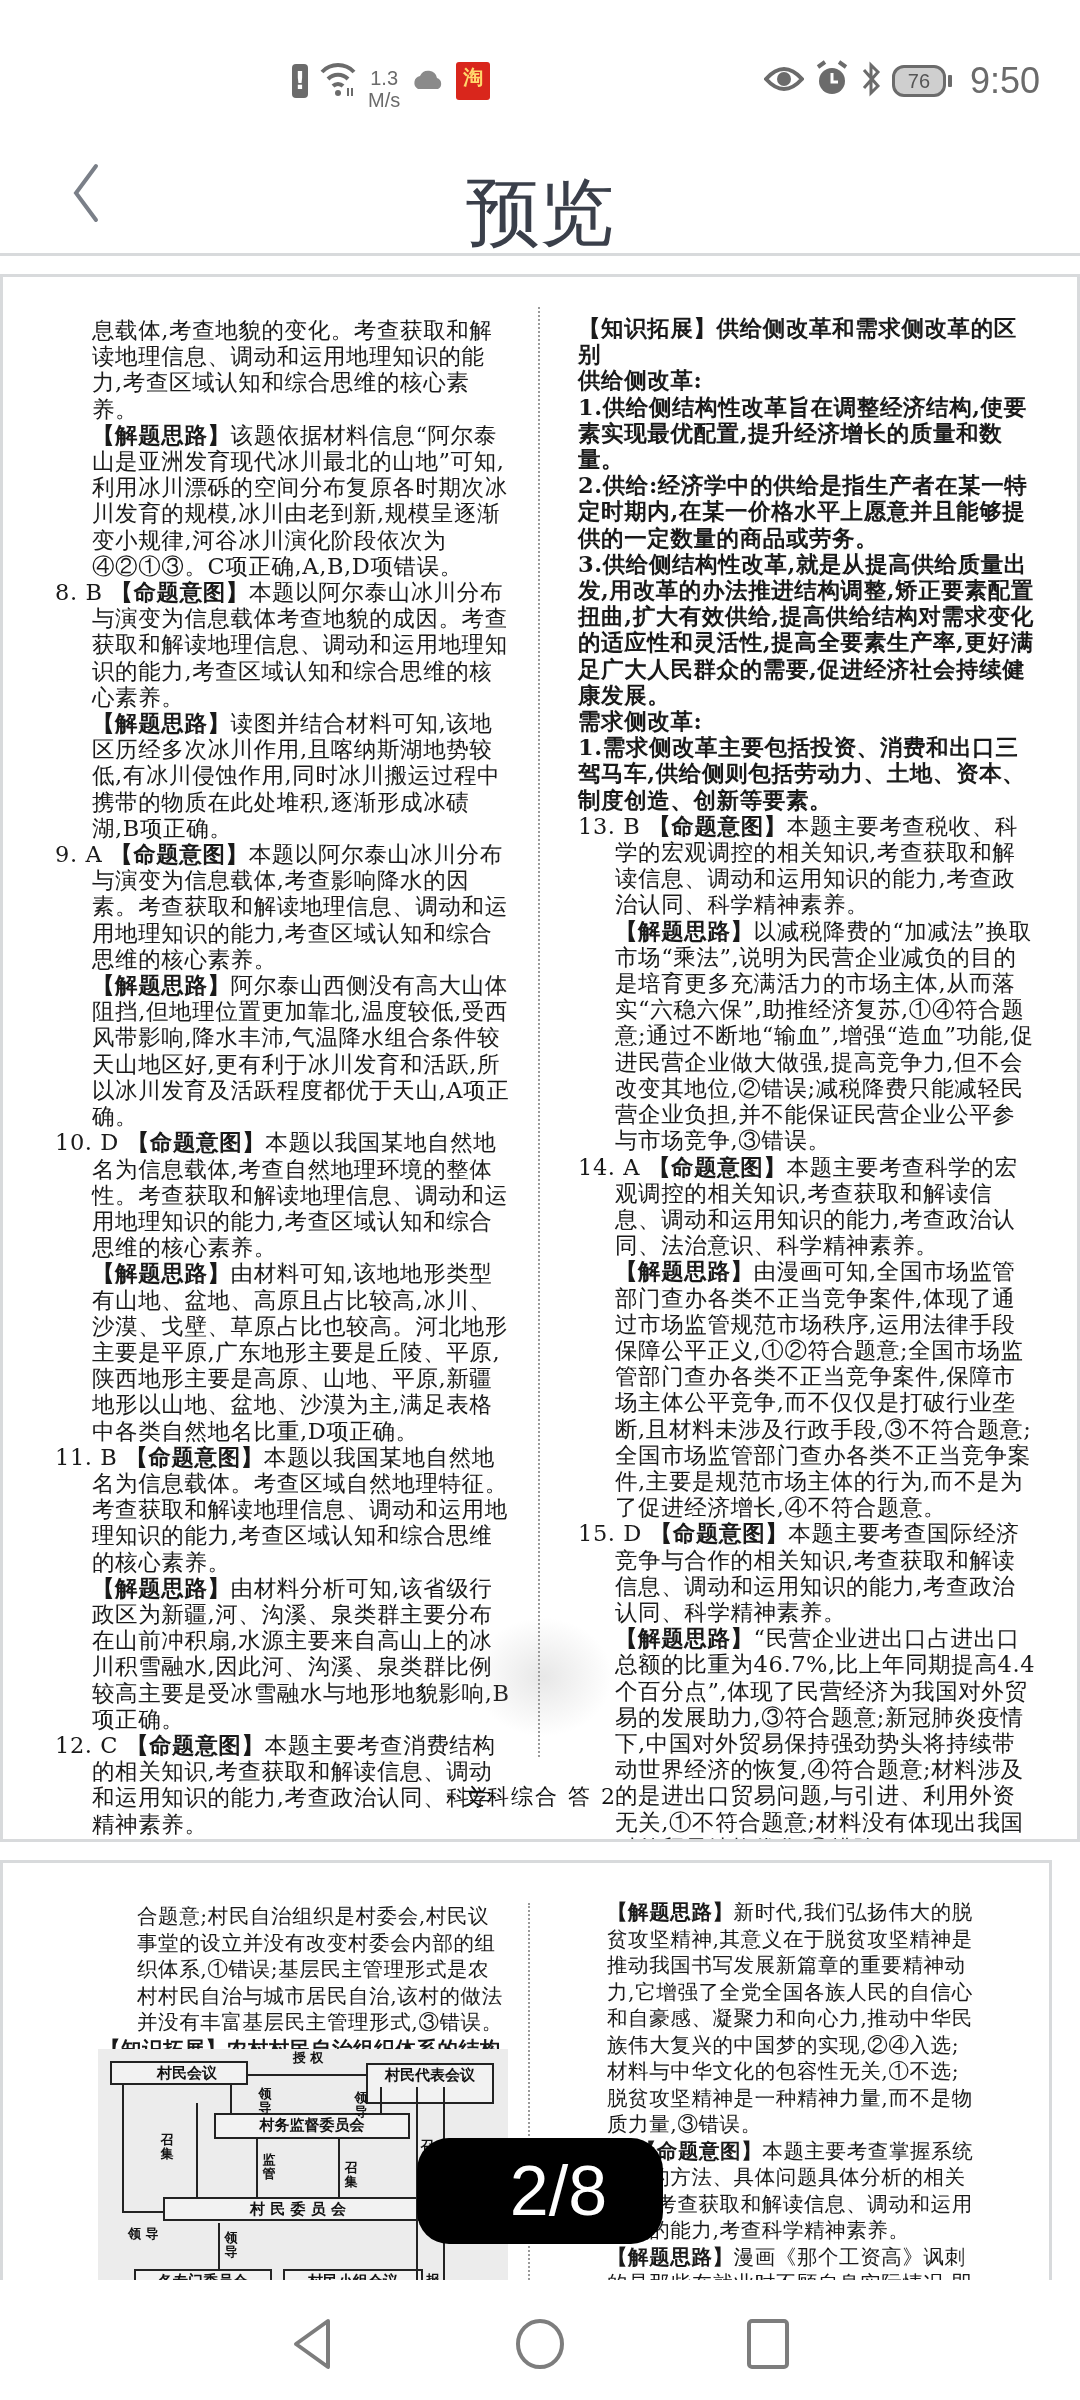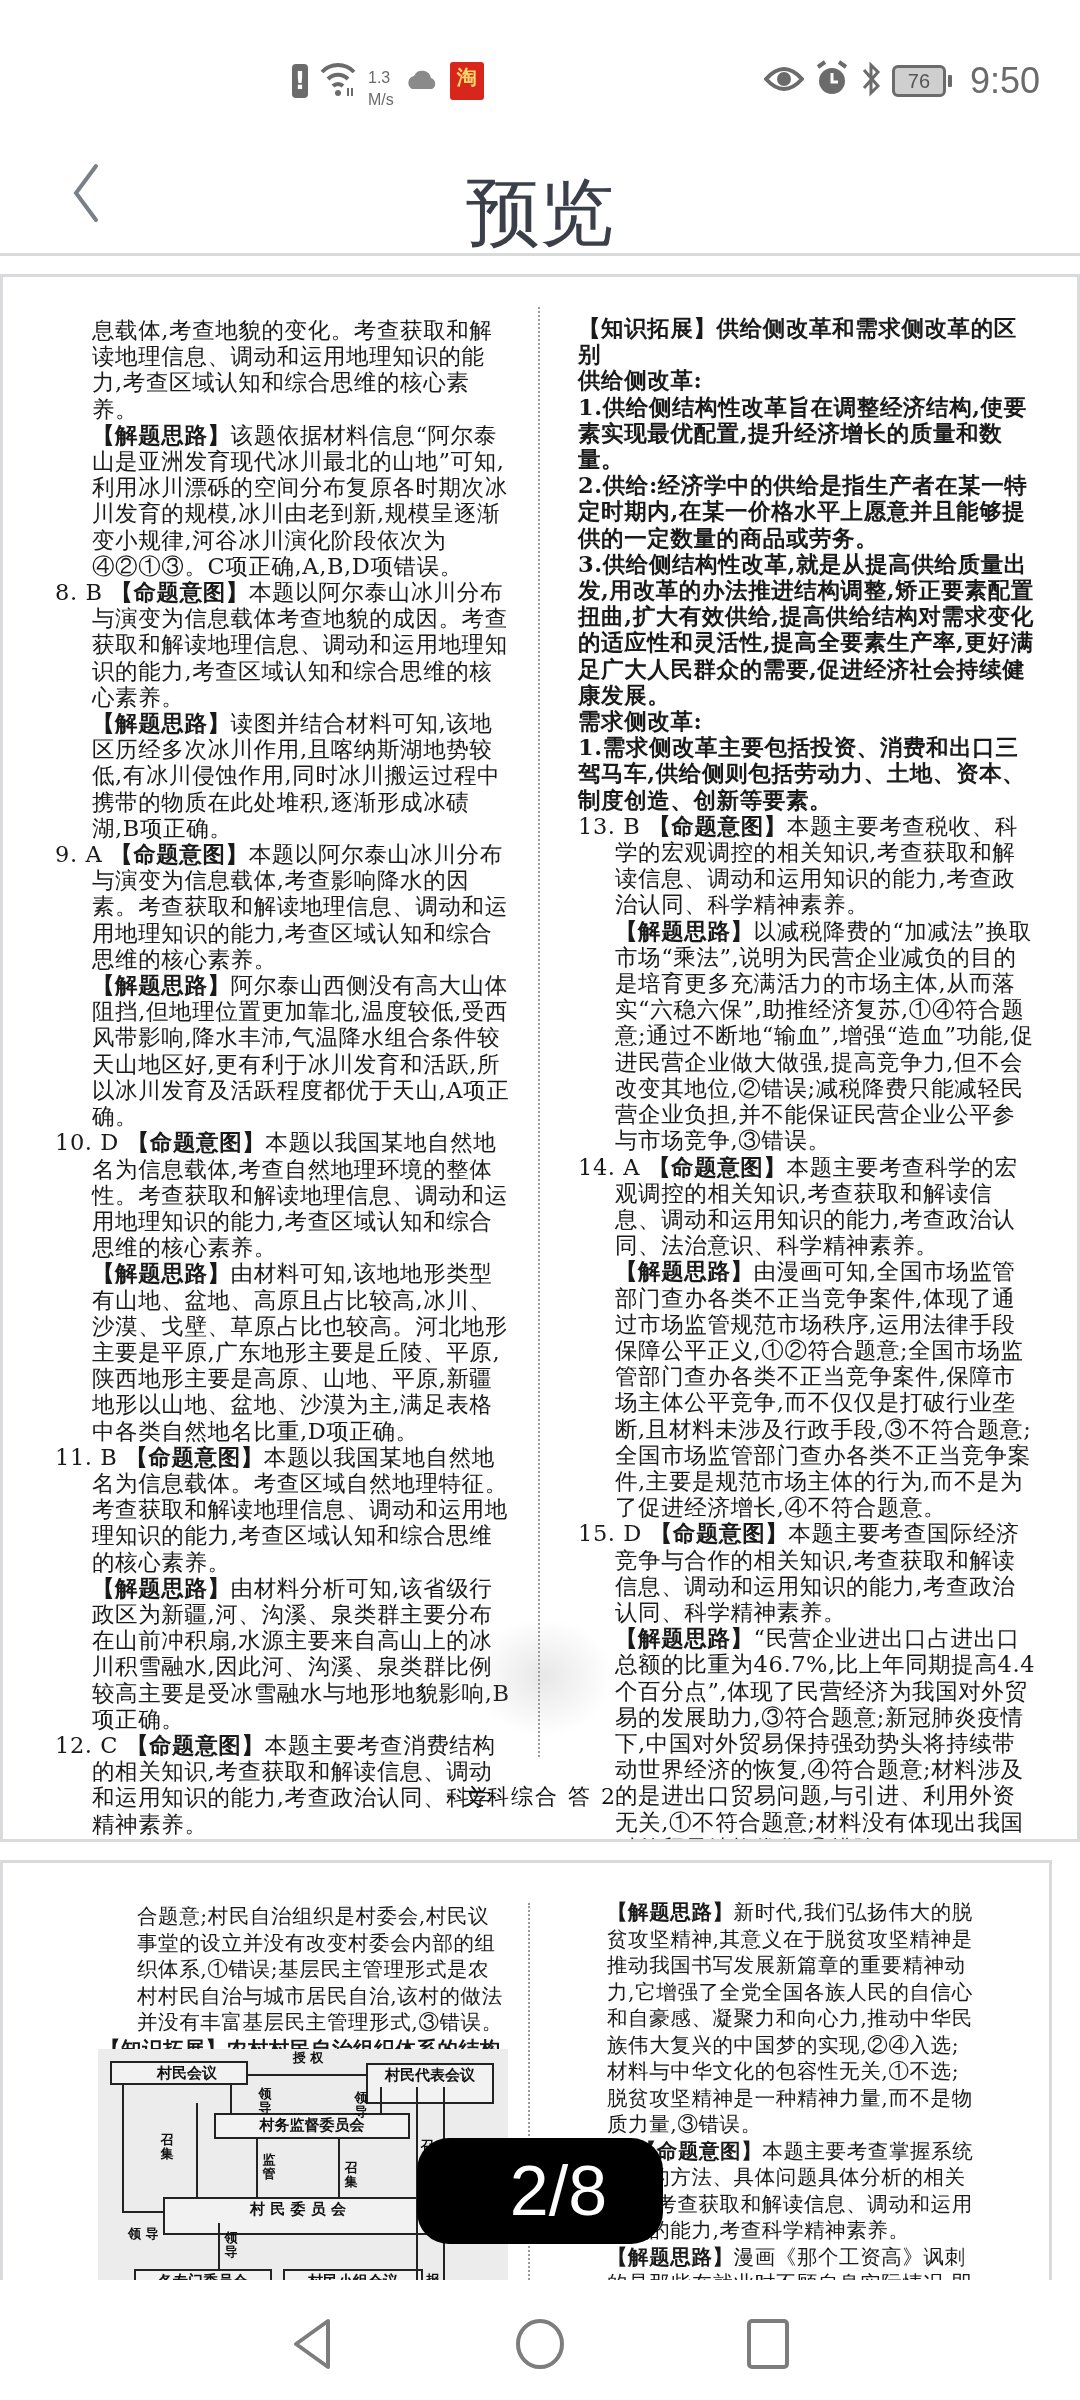--- a/index.html
+++ b/index.html
@@ -4,23 +4,23 @@
 <style>
   * { box-sizing: border-box; margin: 0; padding: 0; }
   html, body { width: 1080px; height: 2400px; overflow: hidden; background: #ffffff; }
   body { position: relative; font-family: "DejaVu Sans", sans-serif; color: #111; }
 
   
   .statusbar { position: absolute; left: 0; top: 0; width: 1080px; height: 130px; }
   .sb-left { position: absolute; left: 292px; top: 56px; height: 50px; display: flex; align-items: center; gap: 10px; color: #6b6b6b; }
   .sb-right { position: absolute; right: 40px; top: 56px; height: 50px; display: flex; align-items: center; gap: 10px; color: #6b6b6b; }
   .sb-alert { width: 16px; height: 34px; background: #6b6b6b; border-radius: 4px; color: #fff; font-size: 24px; font-weight: bold; text-align: center; line-height: 34px; }
-  .sb-speed { font-size: 16px; line-height: 22px; color: #6b6b6b; font-family: "Liberation Sans", sans-serif; margin-top: 16px; }
+  .sb-speed { font-size: 20px; line-height: 22px; text-align: center; color: #6b6b6b; font-family: "Liberation Sans", sans-serif; margin-top: 16px; }
   .sb-app { width: 34px; height: 38px; background: #d9261c; border-radius: 3px; color: #ffd86b; font-size: 20px; text-align: center; line-height: 30px; font-weight: bold; }
-  .sb-battery { width: 54px; height: 32px; border: 3px solid #6b6b6b; border-radius: 6px; font-size: 20px; line-height: 26px; text-align: center; background: #cfcfcf; color: #555; position: relative; font-family: "Liberation Sans", sans-serif; }
+  .sb-battery { width: 54px; height: 32px; border: 3px solid #6b6b6b; border-radius: 12px; font-size: 20px; line-height: 26px; text-align: center; background: #cfcfcf; color: #555; position: relative; font-family: "Liberation Sans", sans-serif; }
   .sb-battery::after { content: ""; position: absolute; right: -9px; top: 7px; width: 4px; height: 12px; background: #6b6b6b; border-radius: 1px; }
   .sb-time { font-size: 36px; color: #6b6b6b; margin-left: 14px; font-family: "Liberation Sans", sans-serif; }
 
   
   .titlebar { position: absolute; left: 0; top: 130px; width: 1080px; height: 126px; border-bottom: 3px solid #d8dadc; }
   .back-btn { position: absolute; left: 56px; top: 28px; width: 60px; height: 70px; display: flex; align-items: center; justify-content: center; cursor: pointer; }
   .page-title { position: absolute; left: 0; right: 0; top: 40px; text-align: center; font-size: 74px; line-height: 84px; color: #3a3f4a; font-family: "DejaVu Sans", sans-serif; }
 
   
   .doc-page { position: absolute; left: 0; background: #fff; border: 3px solid #d8dadc; overflow: hidden; }
@@ -153,21 +153,21 @@
 
 <div class="doc-page page2">
   <div class="col p2-left" id="p2-left">
       <p class="indent"><span>合题意;村民自治组织是村委会,村民议事堂的设立并没有改变村委会内部的组织体系,①错误;基层民主管理形式是农村村民自治与城市居民自治,该村的做法并没有丰富基层民主管理形式,③错误。</span></p>
       <p class="kx"><span class="tag">【知识拓展】</span><span>农村村民自治组织体系的结构与关系</span></p>
     </div>
   <div class="diagram">
     <div class="dbox" style="left:12px;top:12px;width:138px;height:24px;padding-left:16px;">村民会议</div>
     <div class="dbox" style="left:268px;top:14px;width:128px;height:41px;">村民代表会议</div>
     <div class="dbox" style="left:116px;top:64px;width:196px;height:26px;">村务监督委员会</div>
-    <div class="dbox" style="left:65px;top:148px;width:270px;height:38px;">村 民 委 员 会</div>
+    <div class="dbox" style="left:65px;top:148px;width:270px;height:24px;">村 民 委 员 会</div>
     <div class="dbox" style="left:36px;top:220px;width:138px;height:26px;">各专门委员会</div>
     <div class="dbox" style="left:185px;top:220px;width:140px;height:26px;">村民小组会议</div>
 
     <div class="dline" style="left:150px;top:25px;width:118px;height:2px;"></div>
     <div style="position:absolute;left:180px;top:0px;font-size:13px;width:60px;text-align:center;">授 权</div>
     <div class="dline" style="left:24px;top:36px;width:2px;height:126px;"></div>
     <div class="dline" style="left:24px;top:162px;width:41px;height:2px;"></div>
     <div class="dline" style="left:132px;top:36px;width:2px;height:28px;"></div>
     <div class="dline" style="left:98px;top:54px;width:2px;height:94px;"></div>
     <div class="dline" style="left:282px;top:38px;width:2px;height:26px;"></div>

